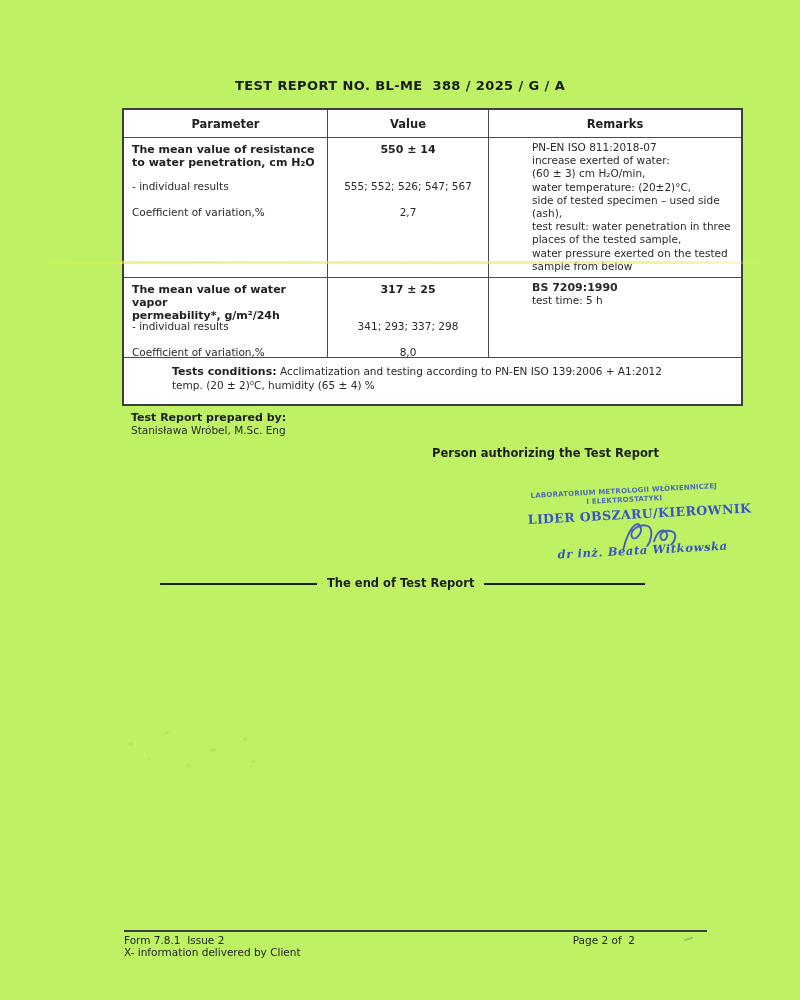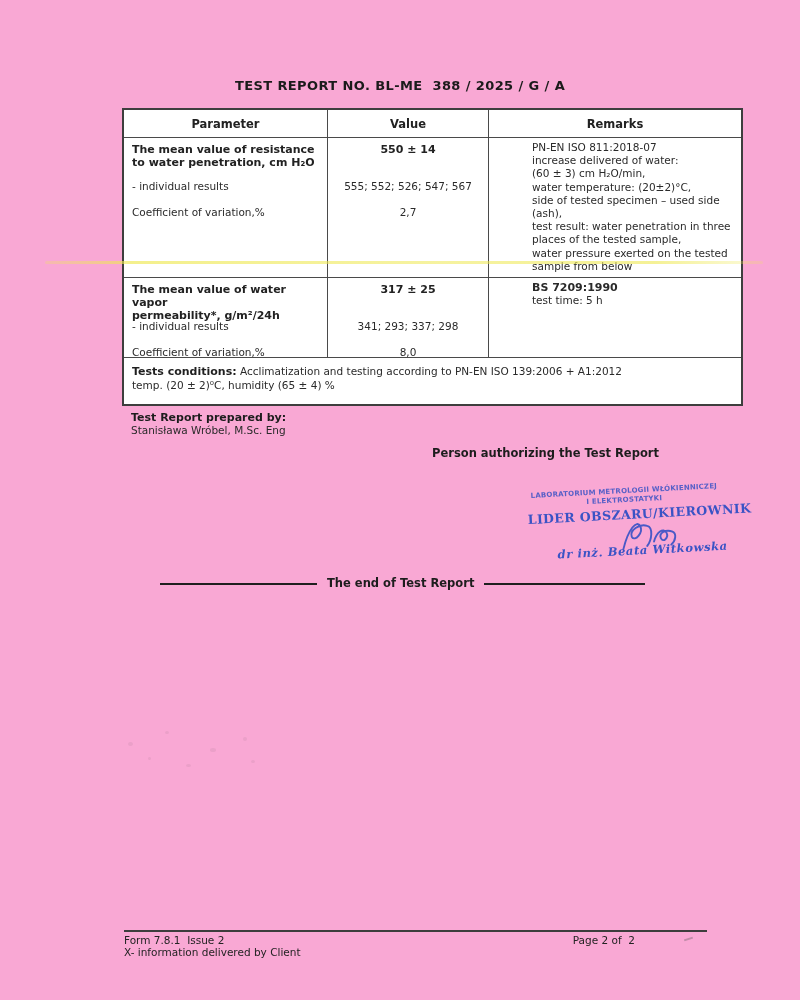--- a/index.html
+++ b/index.html
@@ -6,21 +6,21 @@
   body{
     width:800px;height:1000px;
     background:#f4f4f2;
     font-family:"DejaVu Sans","Liberation Sans",sans-serif;
     color:#1d1d1d;
     -webkit-font-smoothing:antialiased;
   }
   .page{
     position:relative;
     width:800px;height:1000px;
-    background:#f9a8d4;
+    background:#bef264;
     overflow:hidden;
   }
   .pre{white-space:pre;}
 
   
   .report-title{
     position:absolute;top:78px;left:0;width:800px;
     text-align:center;
     font-size:13px;font-weight:bold;
     letter-spacing:.4px;
@@ -55,21 +55,21 @@
   .cell-title{
     font-size:11px;font-weight:bold;line-height:13px;color:#222;
   }
   .cell-item{font-size:10.5px;line-height:13px;color:#2a2a2a;}
   .cell-item + .cell-item{margin-top:13px;}
   .value-cell{text-align:center;}
   .remarks-cell{padding:3px 7px;}
   .remark-line{font-size:10.5px;line-height:13.2px;color:#2a2a2a;margin-left:36px;}
   .remark-bold{font-weight:bold;font-size:11px;}
   .cond-cell{grid-column:1 / -1;padding:7px 8px;}
-  .cond-line{font-size:10.5px;line-height:13.5px;color:#2a2a2a;}
+  .cond-line{font-size:10.5px;line-height:13.5px;color:#2a2a2a;margin-left:40px;}
   .cond-label{font-weight:bold;font-size:11px;color:#1f1f1f;}
 
   
   .yellow-line{
     position:absolute;left:45px;top:261px;width:718px;height:3px;
     background:linear-gradient(90deg,
       rgba(238,232,80,.25) 0%,
       rgba(238,232,80,.65) 12%,
       rgba(238,232,80,.55) 55%,
       rgba(238,232,80,.6) 85%,
@@ -158,21 +158,21 @@
     </div>
     <div class="cell body-cell value-cell">
       <div class="cell-titleblock">
         <div class="cell-title">550 ± 14</div>
       </div>
       <div class="cell-item">555; 552; 526; 547; 567</div>
       <div class="cell-item">2,7</div>
     </div>
     <div class="cell remarks-cell last-col">
       <div class="remark-line">PN-EN ISO 811:2018-07</div>
-      <div class="remark-line">increase delivered of water:</div>
+      <div class="remark-line">increase exerted of water:</div>
       <div class="remark-line">(60 ± 3) cm H₂O/min,</div>
       <div class="remark-line">water temperature: (20±2)°C,</div>
       <div class="remark-line">side of tested specimen – used side</div>
       <div class="remark-line">(ash),</div>
       <div class="remark-line">test result: water penetration in three</div>
       <div class="remark-line">places of the tested sample,</div>
       <div class="remark-line">water pressure exerted on the tested</div>
       <div class="remark-line">sample from below</div>
     </div>
 

